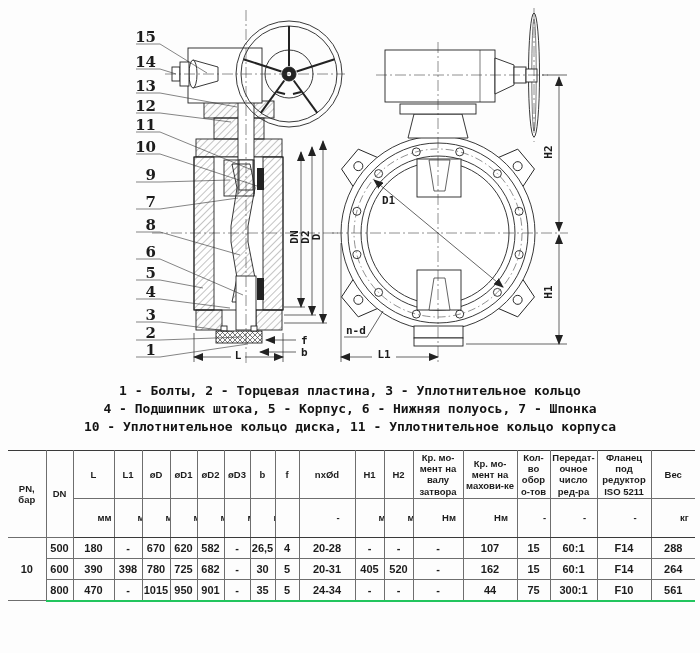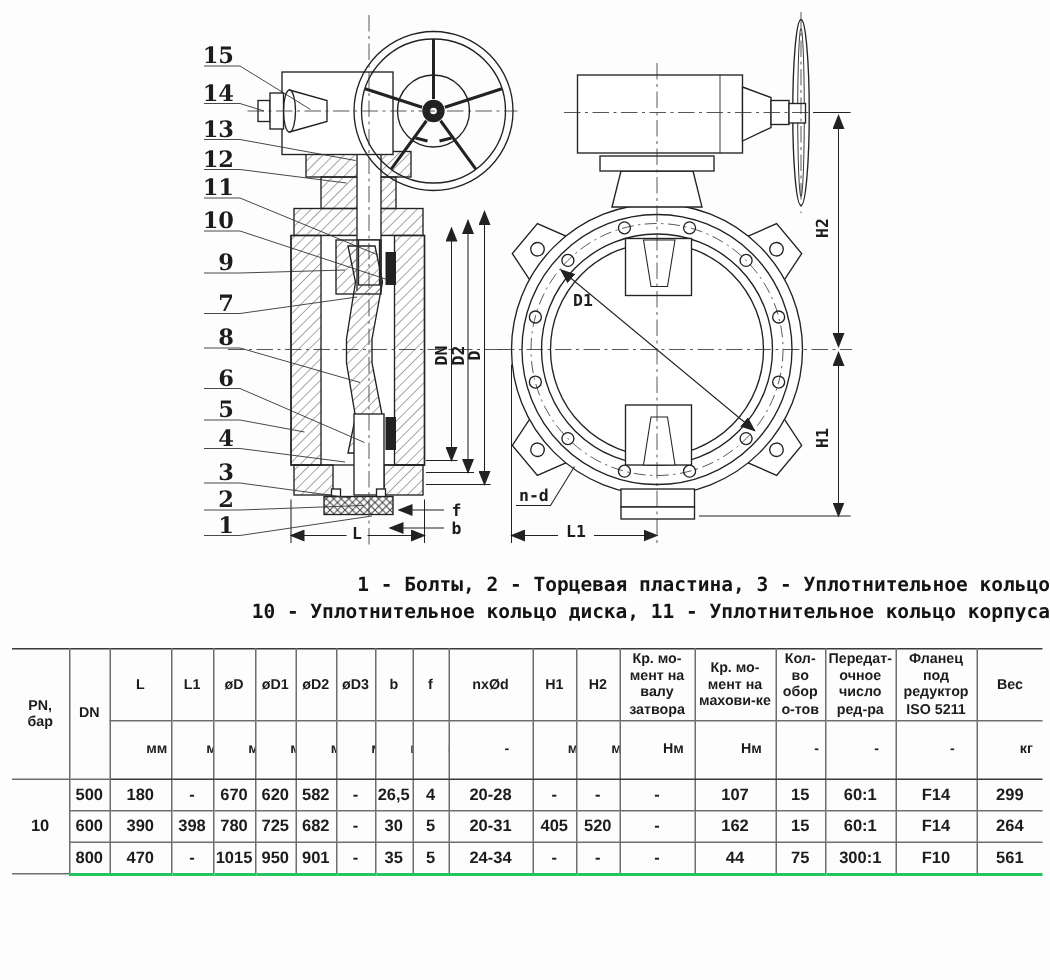--- a/index.html
+++ b/index.html
@@ -1,18 +1,18 @@
 <!DOCTYPE html>
 <html><head>
 <meta charset="utf-8">
 <style>
   html,body{margin:0;padding:0;background:#fdfdfd;width:700px;height:653px;overflow:hidden;
     font-family:"Liberation Sans",sans-serif;color:#111;}
   #drawing{display:block;}
-  .legend{width:700px;text-align:right;margin-top:4px;
+  .legend{width:700px;text-align:center;margin-top:4px;
     font-family:"DejaVu Sans Mono",monospace;font-weight:bold;font-size:13px;line-height:18px;color:#141414;}
   table.spec{border-collapse:collapse;table-layout:fixed;width:686px;margin:14px 0 0 8px;
     font-family:"Liberation Sans",sans-serif;}
   table.spec th,table.spec td{border:1px solid #6e6e6e;padding:1px 1px;text-align:center;
     vertical-align:middle;font-weight:bold;color:#1c1c1c;overflow:hidden;}
   table.spec th{font-size:9.5px;line-height:1.18;}
   table.spec td{font-size:11px;height:18px;}
   tr.hdr1 th{border-top:1.6px solid #3a3a3a;}
   tr.hdr2 th{border-bottom:1.8px solid #3a3a3a;height:36px;padding-left:23px;}
   th.span2{border-bottom:1.8px solid #3a3a3a;white-space:pre-line;font-size:10px;}
@@ -245,20 +245,21 @@
   <g stroke="#222" stroke-width="0.7" fill="none">
     <line x1="341" y1="243" x2="341" y2="362"></line>
     <line x1="341" y1="357" x2="438" y2="357" marker-start="url(#ar)" marker-end="url(#ar)"></line>
   </g>
   <rect x="372" y="348" width="24" height="11" fill="#fdfdfd"></rect>
   <text class="dimtxt" x="384" y="358" text-anchor="middle">L1</text>
 </svg>
 
 <div class="legend">
   <div>1 - Болты, 2 - Торцевая пластина, 3 - Уплотнительное кольцо</div>
+  <div>4 - Подшипник штока, 5 - Корпус, 6 - Нижняя полуось, 7 - Шпонка</div>
   <div>10 - Уплотнительное кольцо диска, 11 - Уплотнительное кольцо корпуса</div>
 </div>
 
 <table class="spec">
   <colgroup>
     <col style="width:38px">
       <col style="width:27px">
       <col style="width:41px">
       <col style="width:28px">
     <col style="width:28px">
@@ -331,21 +332,21 @@
     <td>26,5</td>
     <td>4</td>
     <td>20-28</td>
     <td>-</td>
     <td>-</td>
     <td>-</td>
     <td>107</td>
     <td>15</td>
     <td>60:1</td>
     <td>F14</td>
-    <td class="no-r">299</td>
+    <td class="no-r">288</td>
   </tr>
   <tr>
     <td>600</td>
     <td>390</td>
     <td>398</td>
     <td>780</td>
     <td>725</td>
     <td>682</td>
     <td>-</td>
     <td>30</td>

